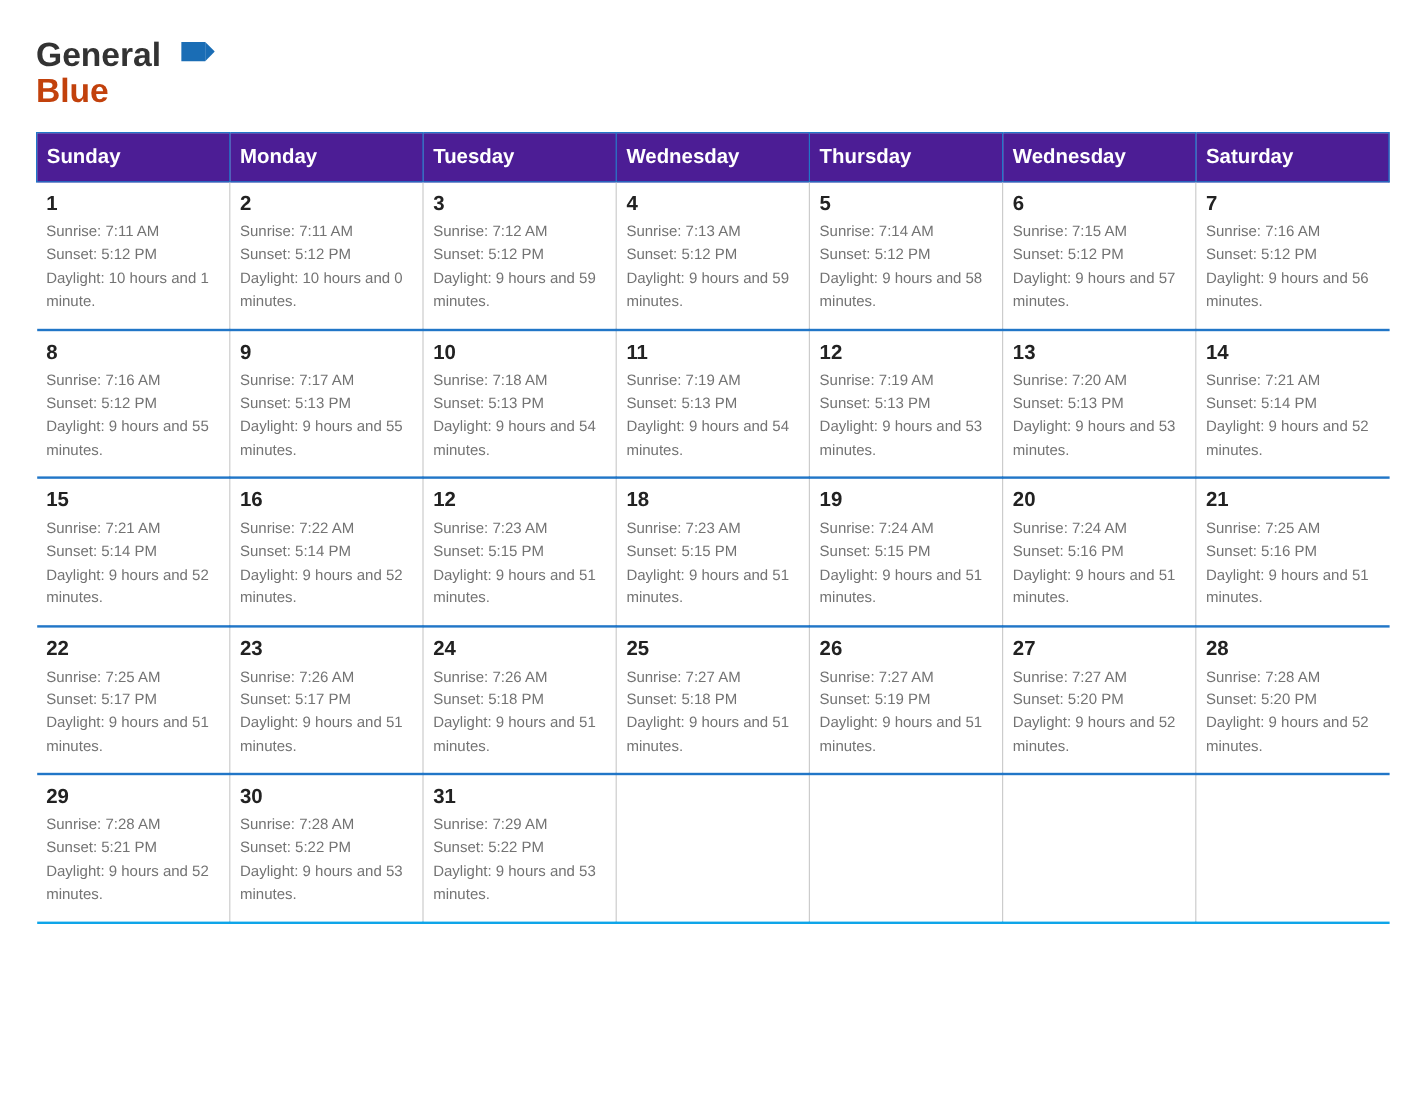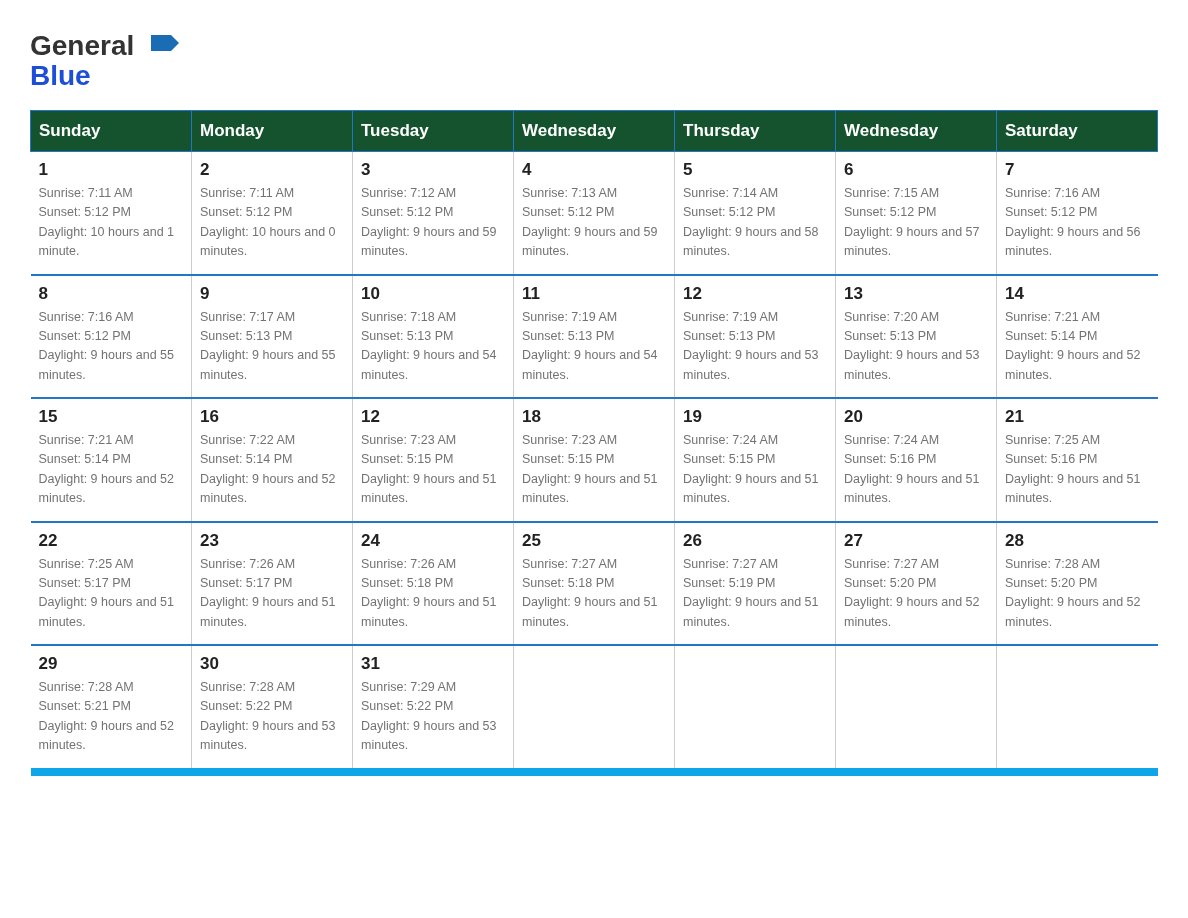--- a/index.html
+++ b/index.html
@@ -34,21 +34,21 @@
       font-size: 22px;
       color: #444;
       margin-top: 4px;
     }
     table {
       width: 100%;
       border-collapse: collapse;
       table-layout: fixed;
     }
     thead tr {
-      background-color: #14532d;
+      background-color: #4c1d95;
     }
     thead th {
       color: #fff;
       font-size: 17px;
       font-weight: bold;
       padding: 10px 8px;
       text-align: left;
       border: 1px solid #2176c7;
     }
     tbody tr {
@@ -72,37 +72,37 @@
       color: #222;
       display: block;
       margin-bottom: 4px;
     }
     .day-info {
       font-size: 12.5px;
       line-height: 1.55;
       color: #737373;
     }
     tbody tr:last-child {
-      border-bottom: 8px solid #0ea5e9;
+      border-bottom: 2px solid #0ea5e9;
     }
   </style>
 </head>
 <body>
 
 <div class="header">
   <div class="logo">
     <div style="display:flex;align-items:flex-end;gap:16px;">
       <span style="font-size:28px;font-weight:bold;color:#333;">General</span>
       <svg width="28" height="28" viewBox="0 0 28 28" style="margin-left:1px;margin-bottom:3px;">
         <polygon points="0,4 20,4 20,20 0,20" fill="#1a6db5"></polygon>
         <polygon points="20,4 28,12 20,20" fill="#1a6db5"></polygon>
       </svg>
     </div>
     <div style="margin-top:-2px;">
-      <span style="font-size:28px;font-weight:bold;color:#1d4ed8;">Blue</span>
+      <span style="font-size:28px;font-weight:bold;color:#c2410c;">Blue</span>
     </div>
   </div>
   <div class="title-block">
     <div class="month-title"></div>
     <div class="subtitle"></div>
   </div>
 </div>
 
 <table>
   <thead>

